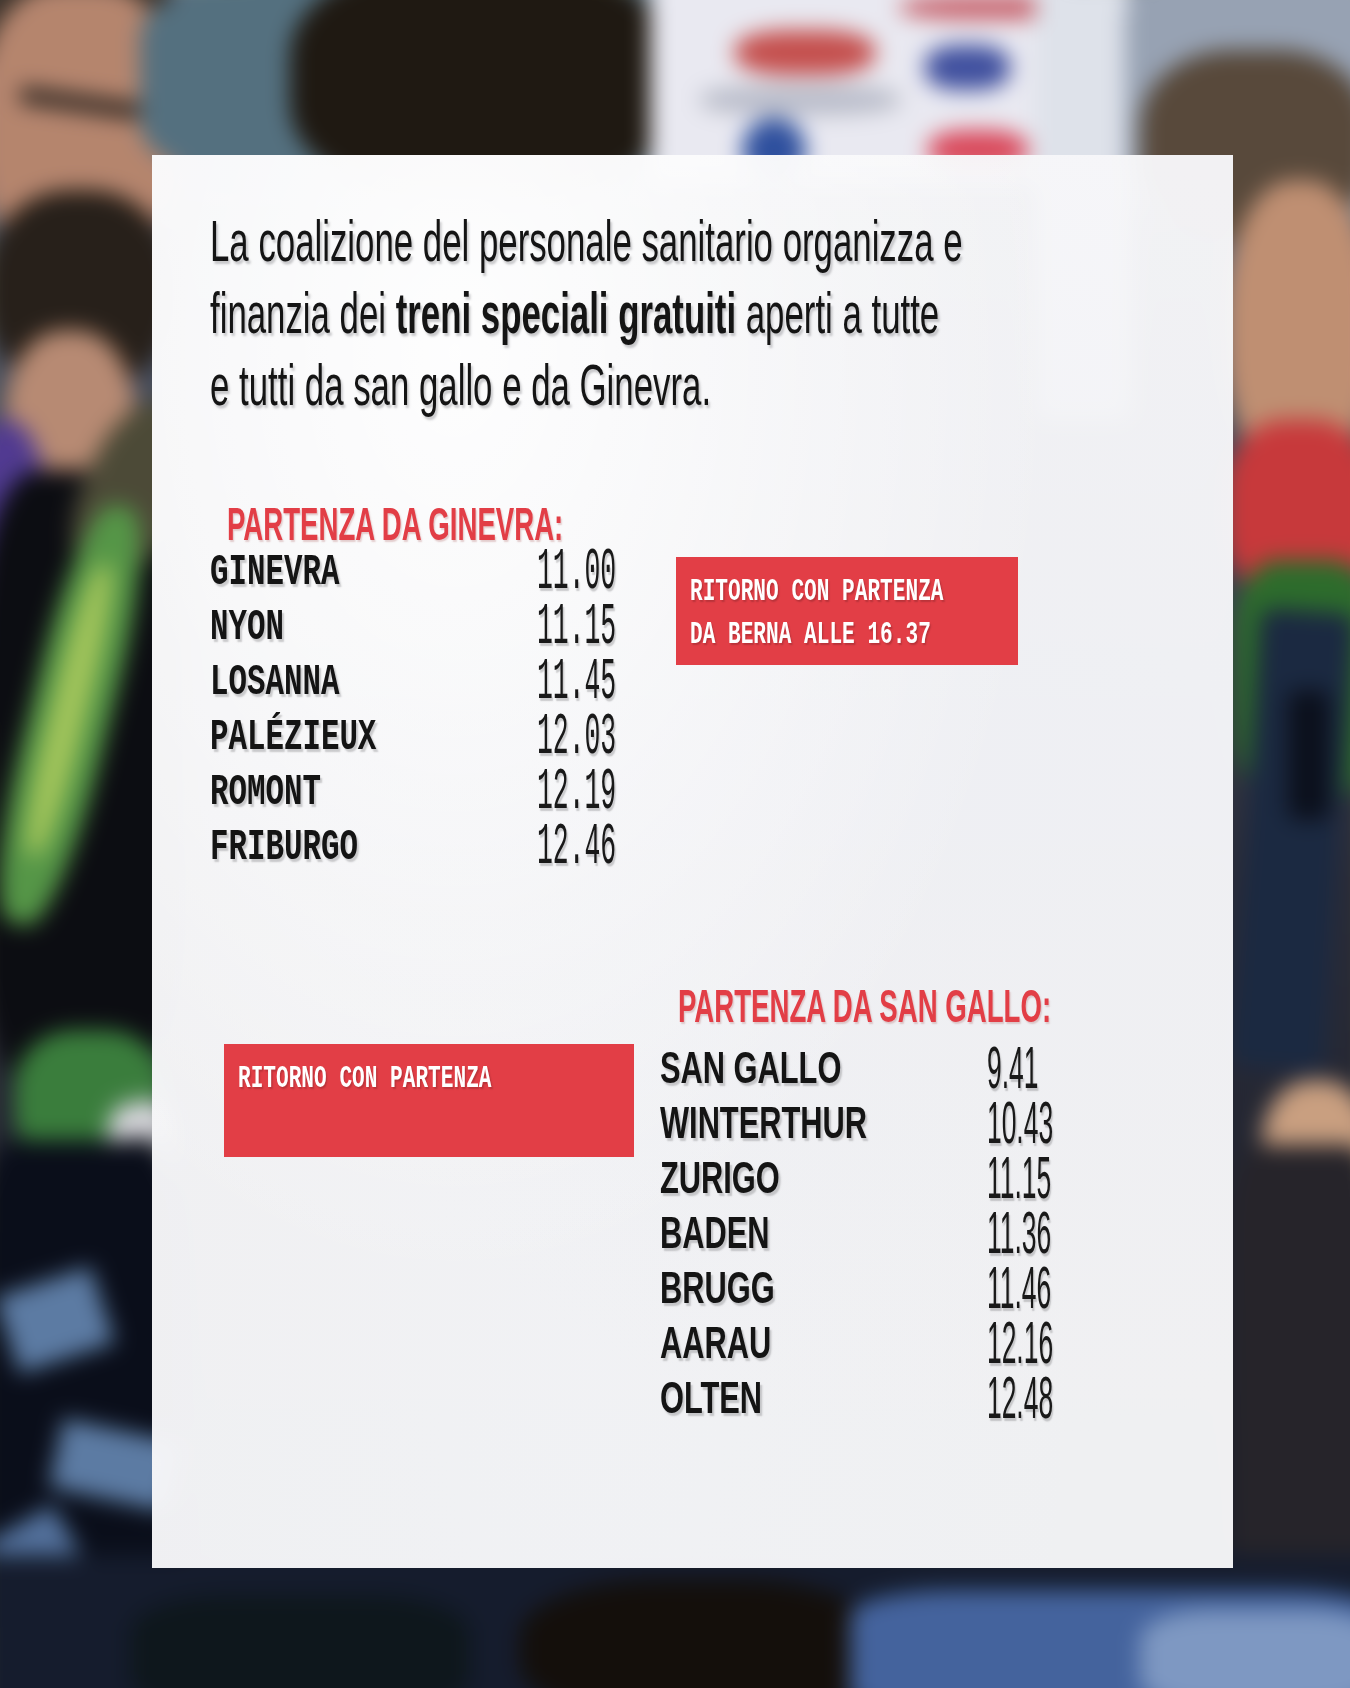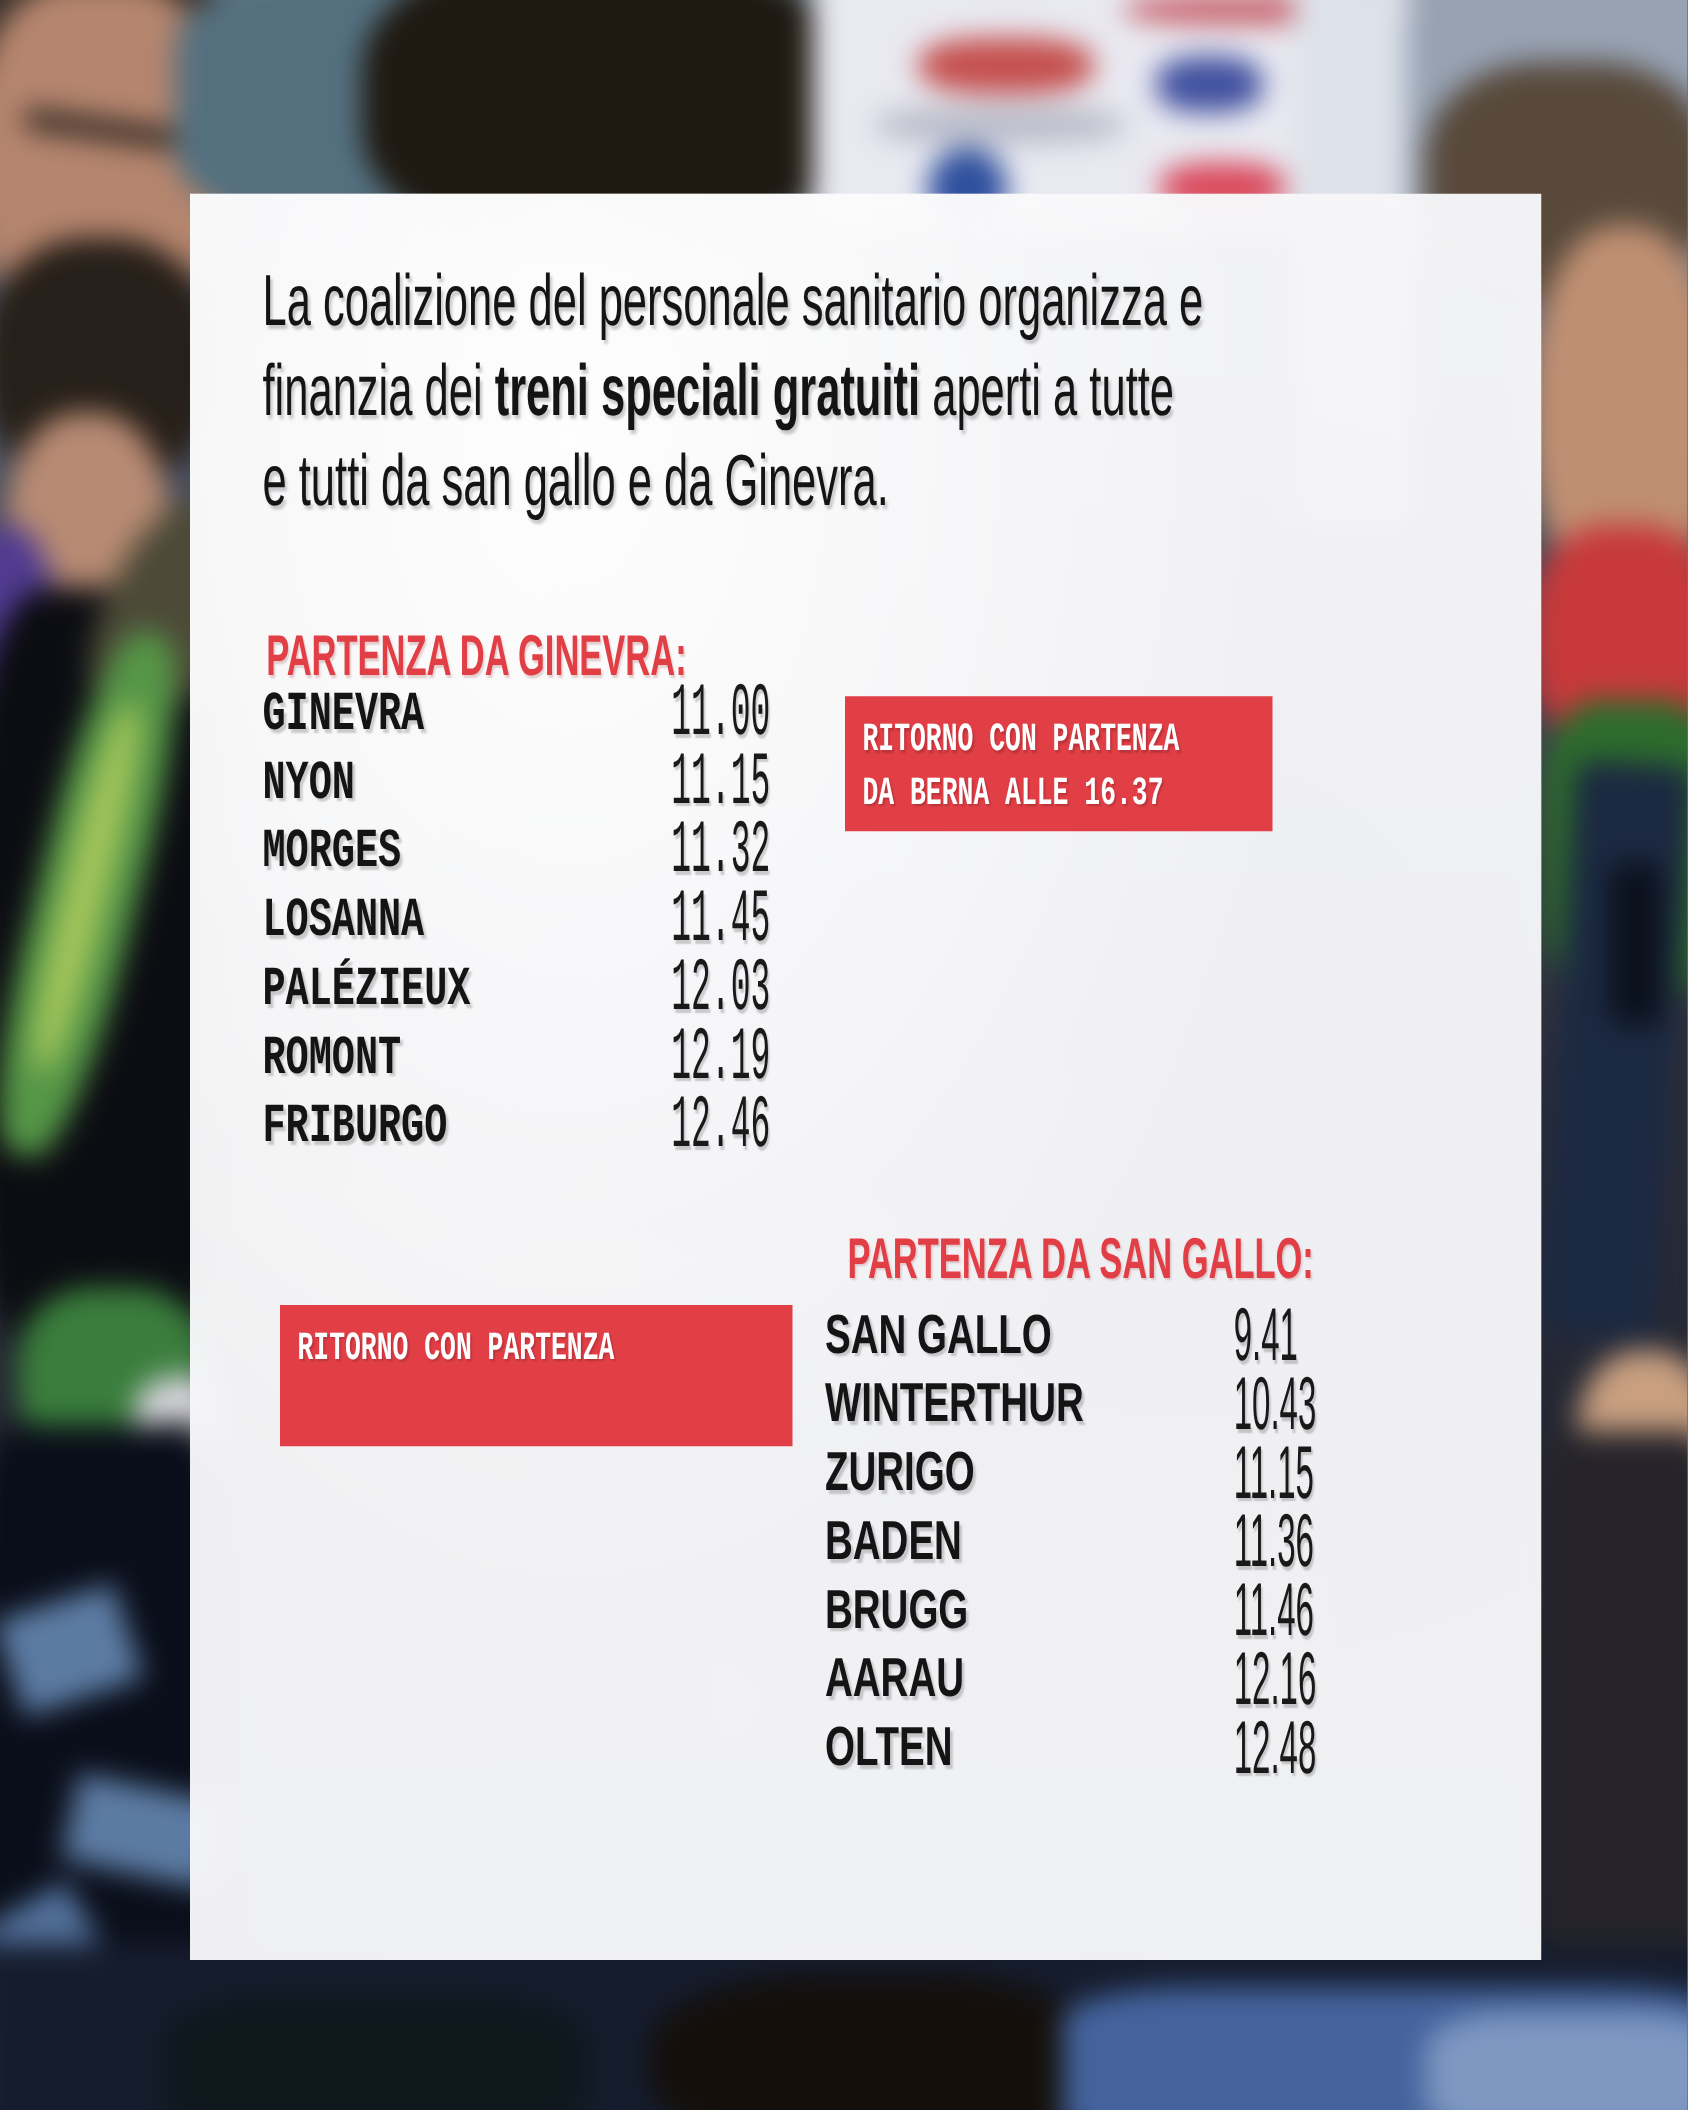--- a/index.html
+++ b/index.html
@@ -42,21 +42,21 @@
   .intro-line .cx{font-size:58px;font-weight:400;transform:scaleX(.60);
     text-shadow:3px 3px 3px rgba(95,95,100,.33);}
   .intro-line b{font-weight:700;}
 
   
   .sec-heading{
     position:absolute;color:var(--red);font-size:46px;font-weight:700;
     line-height:48px;white-space:nowrap;
   }
   .sec-heading .cx{transform:scaleX(.60);text-shadow:2px 2px 2px rgba(160,70,70,.25);}
-  #geneva-heading{left:61px;top:345px;}
+  #geneva-heading{left:75px;top:345px;}
   #sangallo-heading{left:526px;top:827px;}
 
   
   .rows{position:absolute;width:760px;}
   #geneva-rows{left:58px;top:390px;font-family:Liberation Mono, monospace;}
   #sangallo-rows{left:508px;top:885px;}
   .row{position:relative;height:55px;}
   .station{
     position:absolute;left:0;top:0;height:55px;line-height:55px;
     font-size:44px;font-weight:700;color:var(--ink);
@@ -156,24 +156,20 @@
     <div class="rows" id="geneva-rows">
       <div class="row">
         <span class="station">GINEVRA</span>
         <span class="time">11.00</span>
       </div>
       <div class="row">
         <span class="station">NYON</span>
         <span class="time">11.15</span>
       </div>
       <div class="row">
-        <span class="station">MORGES</span>
-        <span class="time">11.32</span>
-      </div>
-      <div class="row">
         <span class="station">LOSANNA</span>
         <span class="time">11.45</span>
       </div>
       <div class="row">
         <span class="station">PALÉZIEUX</span>
         <span class="time">12.03</span>
       </div>
       <div class="row">
         <span class="station">ROMONT</span>
         <span class="time">12.19</span>

